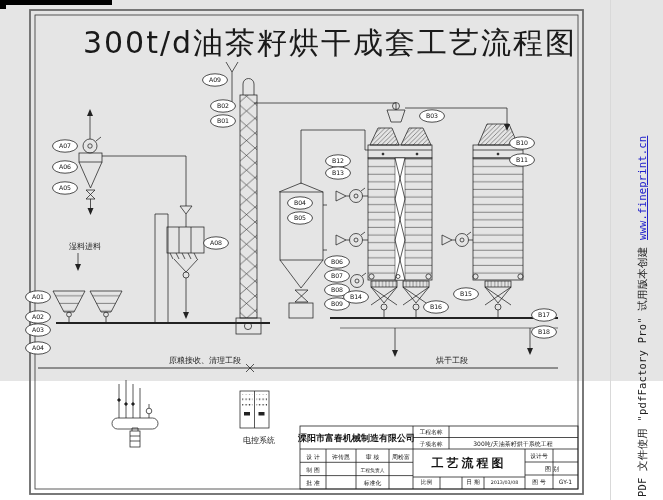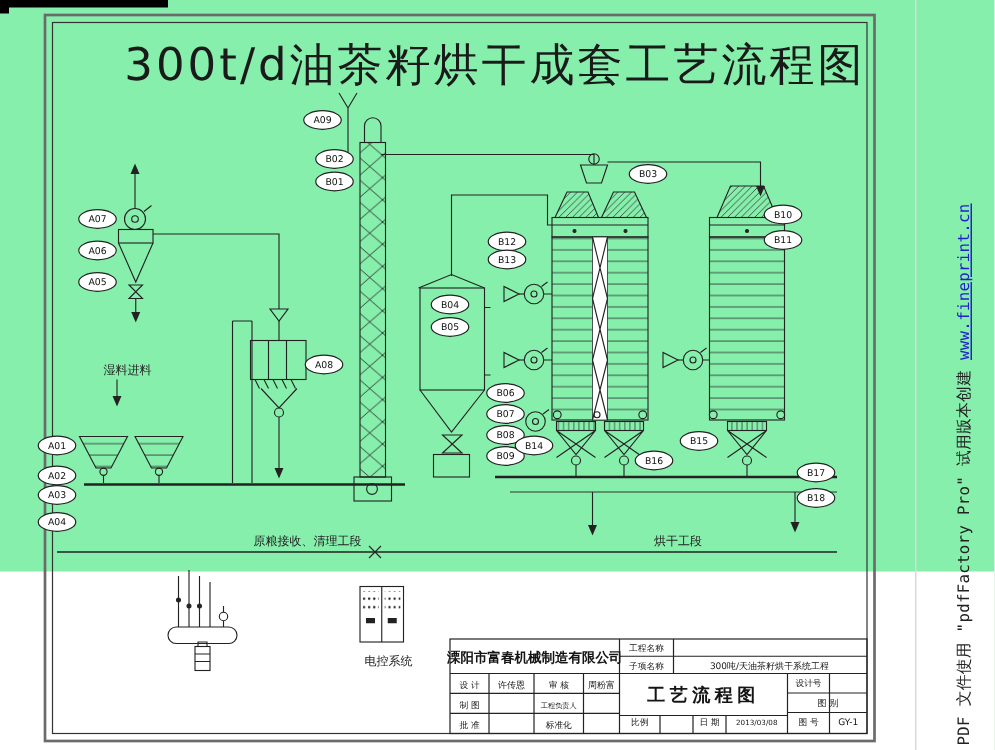--- a/index.html
+++ b/index.html
@@ -1,17 +1,17 @@
 <!DOCTYPE html>
 <html><head>
 <meta charset="utf-8">
 <style>
   html,body{margin:0;padding:0;width:663px;height:500px;background:#fff;overflow:hidden;
     font-family:"DejaVu Sans",sans-serif;}
-  #stage{position:relative;width:663px;height:381px;background:#86efac;}
+  #stage{position:relative;width:663px;height:381px;background:#e5e5e5;}
   svg text{stroke:none;fill:#151515;font-family:"DejaVu Sans",sans-serif;}
   .drawing-title{font-size:30px;letter-spacing:2px;fill:#1a1a1a;}
   .tagtext{font-size:6.2px;text-anchor:middle;fill:#111;}
   .anno{font-size:8px;text-anchor:middle;fill:#222;}
   .tb-s{font-size:5.8px;text-anchor:middle;}
   .tb-xs{font-size:4.8px;text-anchor:middle;}
   .tb-v{font-size:6px;text-anchor:middle;}
   .tb-big{font-size:12px;font-weight:bold;letter-spacing:3px;text-anchor:middle;}
   .tb-co{font-size:9px;font-weight:bold;text-anchor:middle;}
   .scan-strip{position:absolute;background:#000;}

